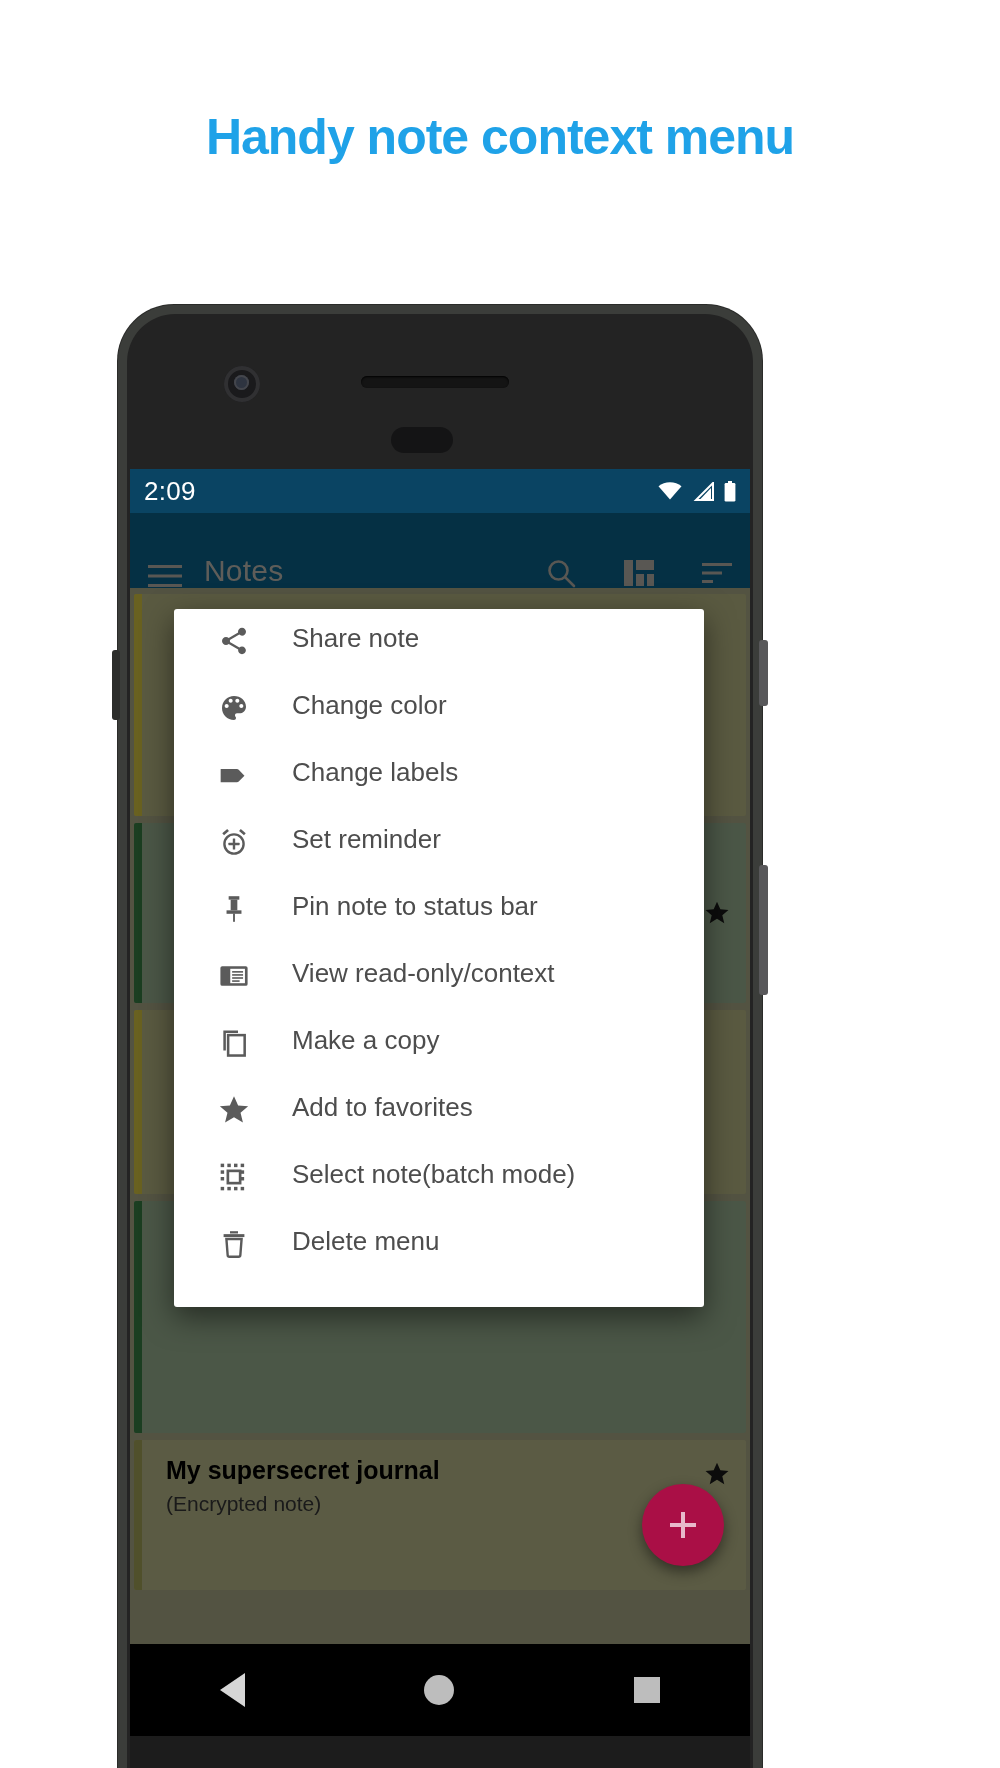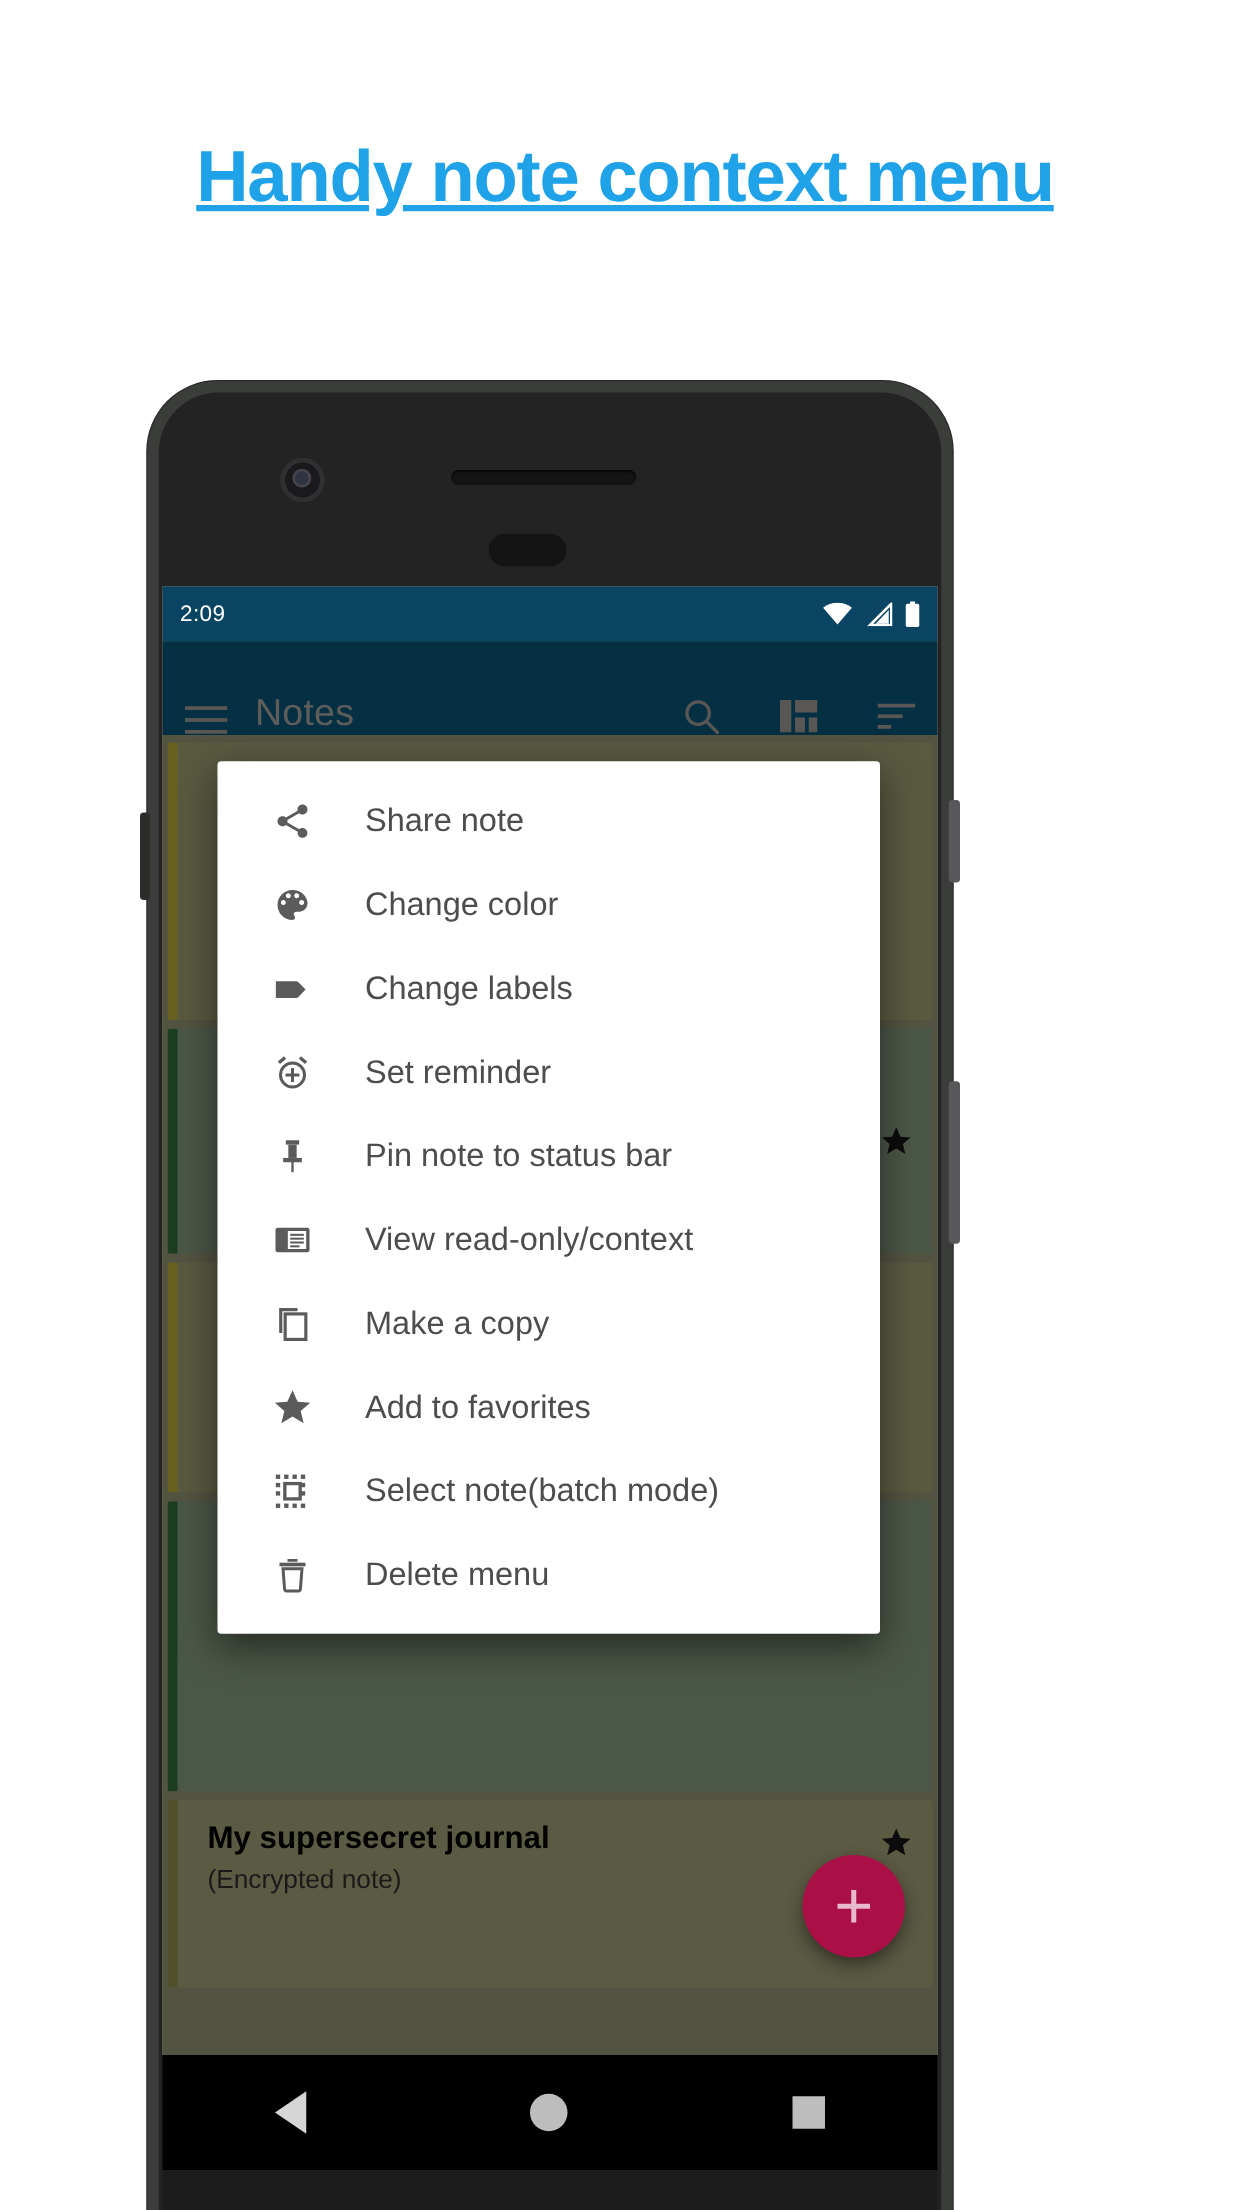--- a/index.html
+++ b/index.html
@@ -9,26 +9,25 @@
     font-family:"Liberation Sans", sans-serif;
     position:relative;
     overflow:hidden;
   }
 
   
   .headline {
     position:absolute;
     top:108px; left:0; width:1000px;
     text-align:center;
-    font-size:58px;
+    font-size:50px;
     font-weight:bold;
     letter-spacing:-1px;
     color:#1fa2e8;
     white-space:nowrap;
-    text-decoration:underline;
   }
 
   
   .phone {
     position:absolute;
     left:118px; top:305px;
     width:644px; height:1500px;
     background:#3b3d3a;
     border-radius:56px 56px 30px 30px;
     box-shadow:0 0 0 1px #2a2b29;
@@ -93,21 +92,21 @@
   .statusbar {
     position:relative;
     height:44px;
     background:#0a4463;
     color:#ffffff;
     display:flex;
     align-items:center;
     padding:0 14px 0 14px;
     font-size:20px;
   }
-  .statusbar .time { font-size:18px; letter-spacing:0.3px; }
+  .statusbar .time { font-size:26px; letter-spacing:0.3px; }
   .statusbar .icons {
     margin-left:auto;
     display:flex;
     align-items:center;
     gap:10px;
   }
   .ic-wifi { width:24px; height:18px; display:block; }
   .ic-sig  { width:22px; height:19px; display:block; }
   .ic-bat  { width:12px; height:21px; display:block; }
 
@@ -189,21 +188,21 @@
     left:44px; top:140px;
     width:530px;
     background:#ffffff;
     border-radius:3px;
     box-shadow:0 10px 30px rgba(0,0,0,.5);
     padding:14px 0 14px 0;
     z-index:20;
   }
   .ctx-item {
     display:flex;
-    align-items:center;
+    align-items:flex-start;
     height:67px;
     padding:0 26px 0 42px;
   }
   .ctx-icon {
     width:36px; height:36px;
     display:flex; align-items:center; justify-content:center;
     flex:0 0 36px;
   }
   .ctx-icon svg { width:32px; height:32px; fill:#5b5b5b; }
   .ctx-label {

